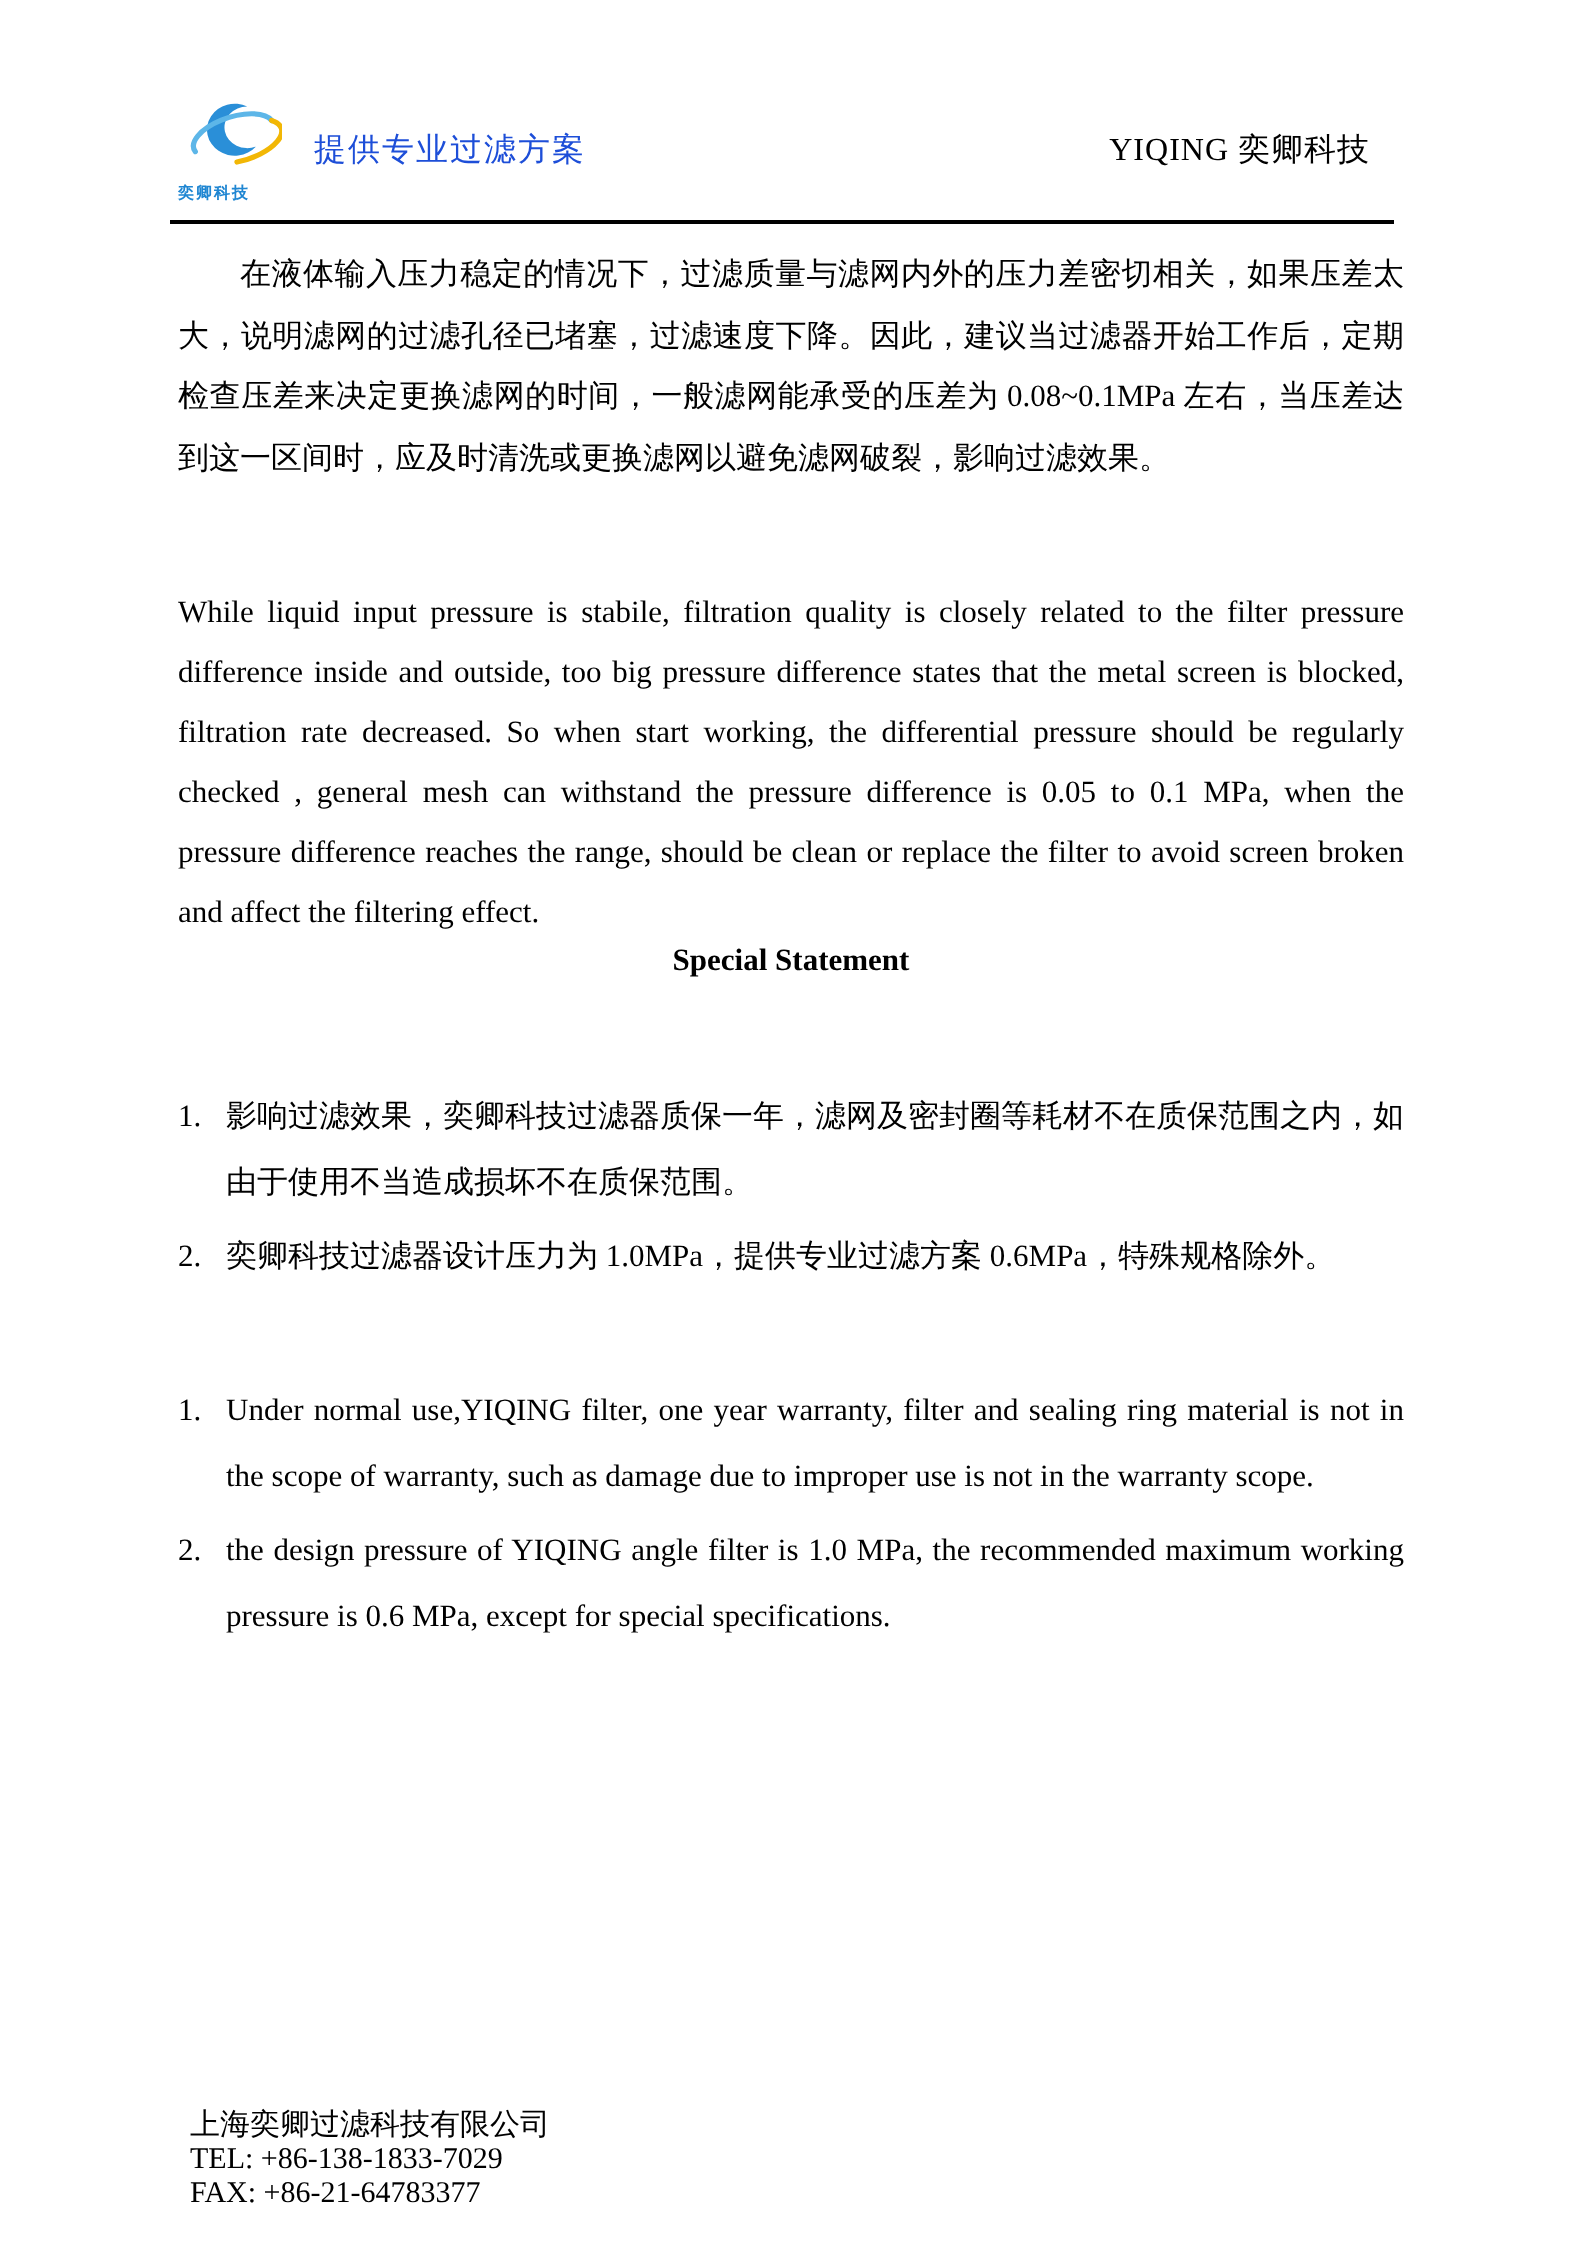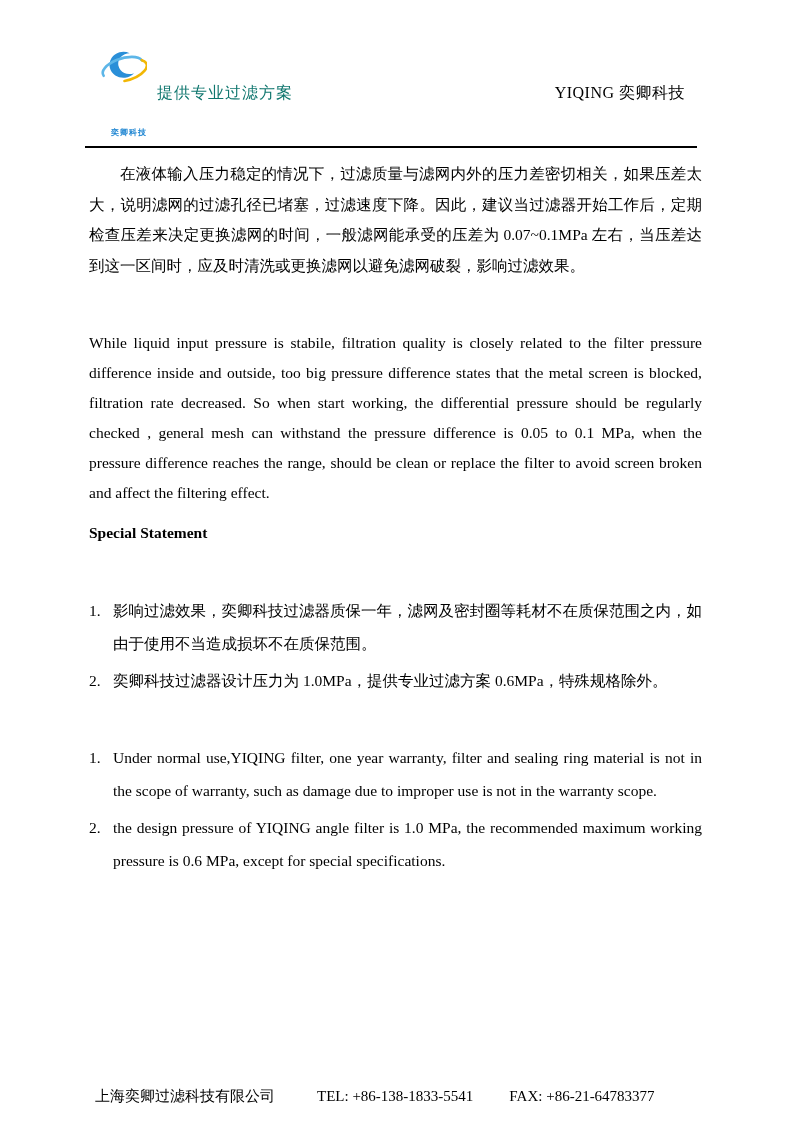--- a/index.html
+++ b/index.html
@@ -19,38 +19,37 @@
   }
   
   .header{
     display:flex;
     align-items:center;
     padding-bottom:8px;
   }
   .logo{
     display:flex;
     flex-direction:column;
-    align-items:flex-end;
+    align-items:flex-start;
     width:58px;
     margin-right:10px;
-    gap:37px;
   }
   .logo-sub{
     font-family:"Liberation Sans", sans-serif;
     font-size:8px;
     font-weight:bold;
     color:#1f86d2;
     letter-spacing:1px;
     margin-top:-2px;
     white-space:nowrap;
   }
   .header-slogan{
     font-family:"Liberation Sans", sans-serif;
     font-size:16px;
-    color:#0f766e;
+    color:#1d4ed8;
     letter-spacing:1px;
   }
   .header-brand{
     margin-left:auto;
     margin-right:17px;
     font-size:16px;
     letter-spacing:0.5px;
   }
   .header-rule{
     border:none;
@@ -65,23 +64,24 @@
   .en-block{ margin-top:47px; }
   .en-para + .en-para{ margin-top:8px; }
   
   .stmt-head-cn{
     margin-top:47px;
     font-family:"Liberation Sans", sans-serif;
     font-weight:bold;
     font-size:16px;
   }
   .stmt-head-en{
-    margin-top:16px;
+    margin-top:0;
     font-weight:bold;
     font-size:15.5px;
+    text-align:center;
   }
   
   .num-list{ margin-top:52px; }
   .num-list.en{ margin-top:44px; }
   .num-item{
     display:flex;
     font-size:15.5px;
     line-height:33px;
     text-align:justify;
   }
@@ -95,20 +95,21 @@
   }
   
   .footer{
     position:absolute;
     left:95px;
     bottom:16px;
     display:flex;
     align-items:baseline;
     font-size:15px;
     white-space:nowrap;
+    flex-direction:column;
   }
   .footer .company{ margin-right:42px; }
   .footer .tel{ margin-right:36px; }
 </style>
 </head>
 <body>
 
 <div class="page">
   <div class="content">
 
@@ -125,21 +126,21 @@
           </svg>
         </span>
         <span class="logo-sub">奕卿科技</span>
       </div>
       <div class="header-slogan">提供专业过滤方案</div>
       <div class="header-brand">YIQING 奕卿科技</div>
     </div>
     <hr class="header-rule">
 
     <div class="body-text">
-      <p class="cn-para">在液体输入压力稳定的情况下，过滤质量与滤网内外的压力差密切相关，如果压差太大，说明滤网的过滤孔径已堵塞，过滤速度下降。因此，建议当过滤器开始工作后，定期检查压差来决定更换滤网的时间，一般滤网能承受的压差为 0.07~0.1MPa 左右，当压差达到这一区间时，应及时清洗或更换滤网以避免滤网破裂，影响过滤效果。</p>
+      <p class="cn-para">在液体输入压力稳定的情况下，过滤质量与滤网内外的压力差密切相关，如果压差太大，说明滤网的过滤孔径已堵塞，过滤速度下降。因此，建议当过滤器开始工作后，定期检查压差来决定更换滤网的时间，一般滤网能承受的压差为 0.08~0.1MPa 左右，当压差达到这一区间时，应及时清洗或更换滤网以避免滤网破裂，影响过滤效果。</p>
 
       <div class="en-block">
         <p class="en-para">While liquid input pressure is stabile, filtration quality is closely related to the filter pressure difference inside and outside, too big pressure difference states that the metal screen is blocked, filtration rate decreased. So when start working, the differential pressure should be regularly checked , general mesh can withstand the pressure difference is 0.05 to 0.1 MPa, when the pressure difference reaches the range, should be clean or replace the filter to avoid screen broken and affect the filtering effect.</p>
       </div>
     </div>
 
     <div class="stmt-head-en">Special Statement</div>
 
     <div class="num-list cn">
       <div class="num-item">
@@ -160,16 +161,16 @@
       <div class="num-item">
         <span class="num">2.</span>
         <span class="itext">the design pressure of YIQING angle filter is 1.0 MPa, the recommended maximum working pressure is 0.6 MPa, except for special specifications.</span>
       </div>
     </div>
 
   </div>
 
   <div class="footer">
     <span class="company">上海奕卿过滤科技有限公司</span>
-    <span class="tel">TEL: +86-138-1833-5541</span>
+    <span class="tel">TEL: +86-138-1833-7029</span>
     <span class="fax">FAX: +86-21-64783377</span>
   </div>
 </div>
 
 </body></html>

